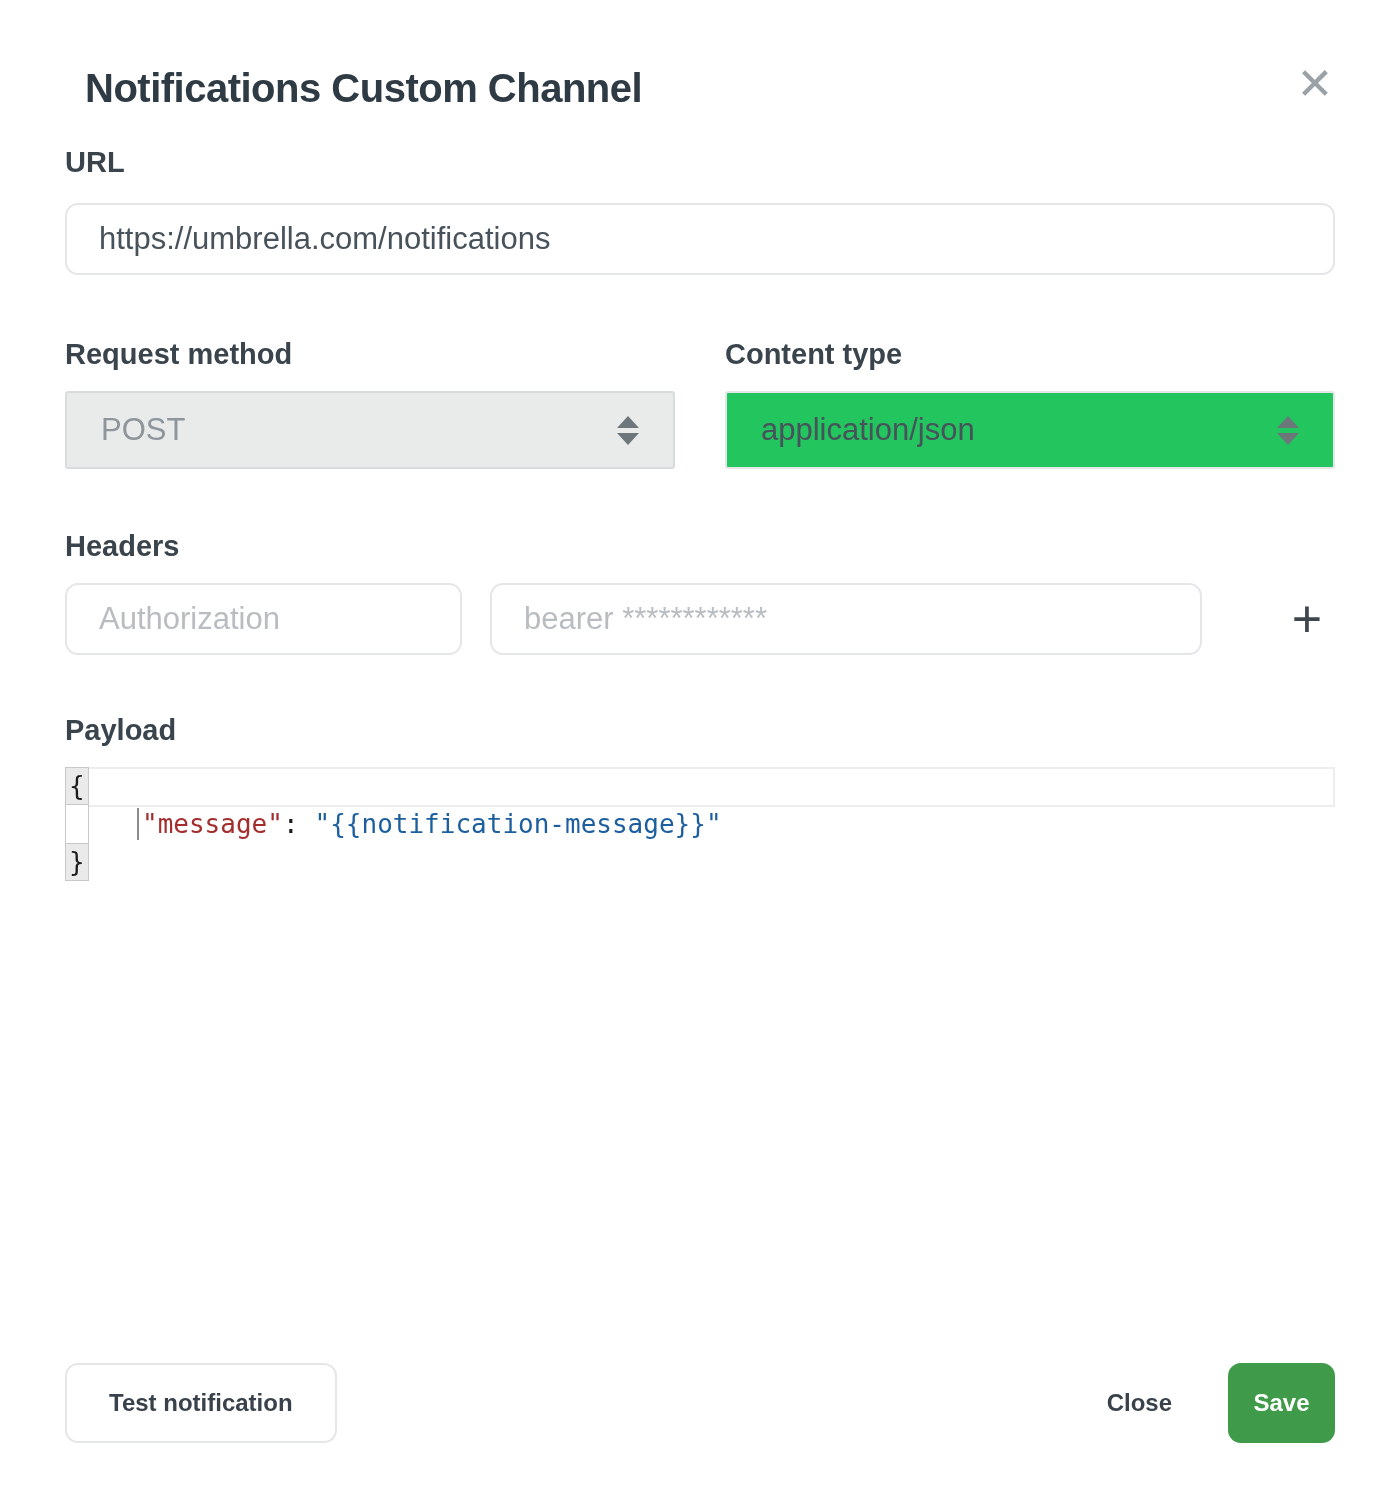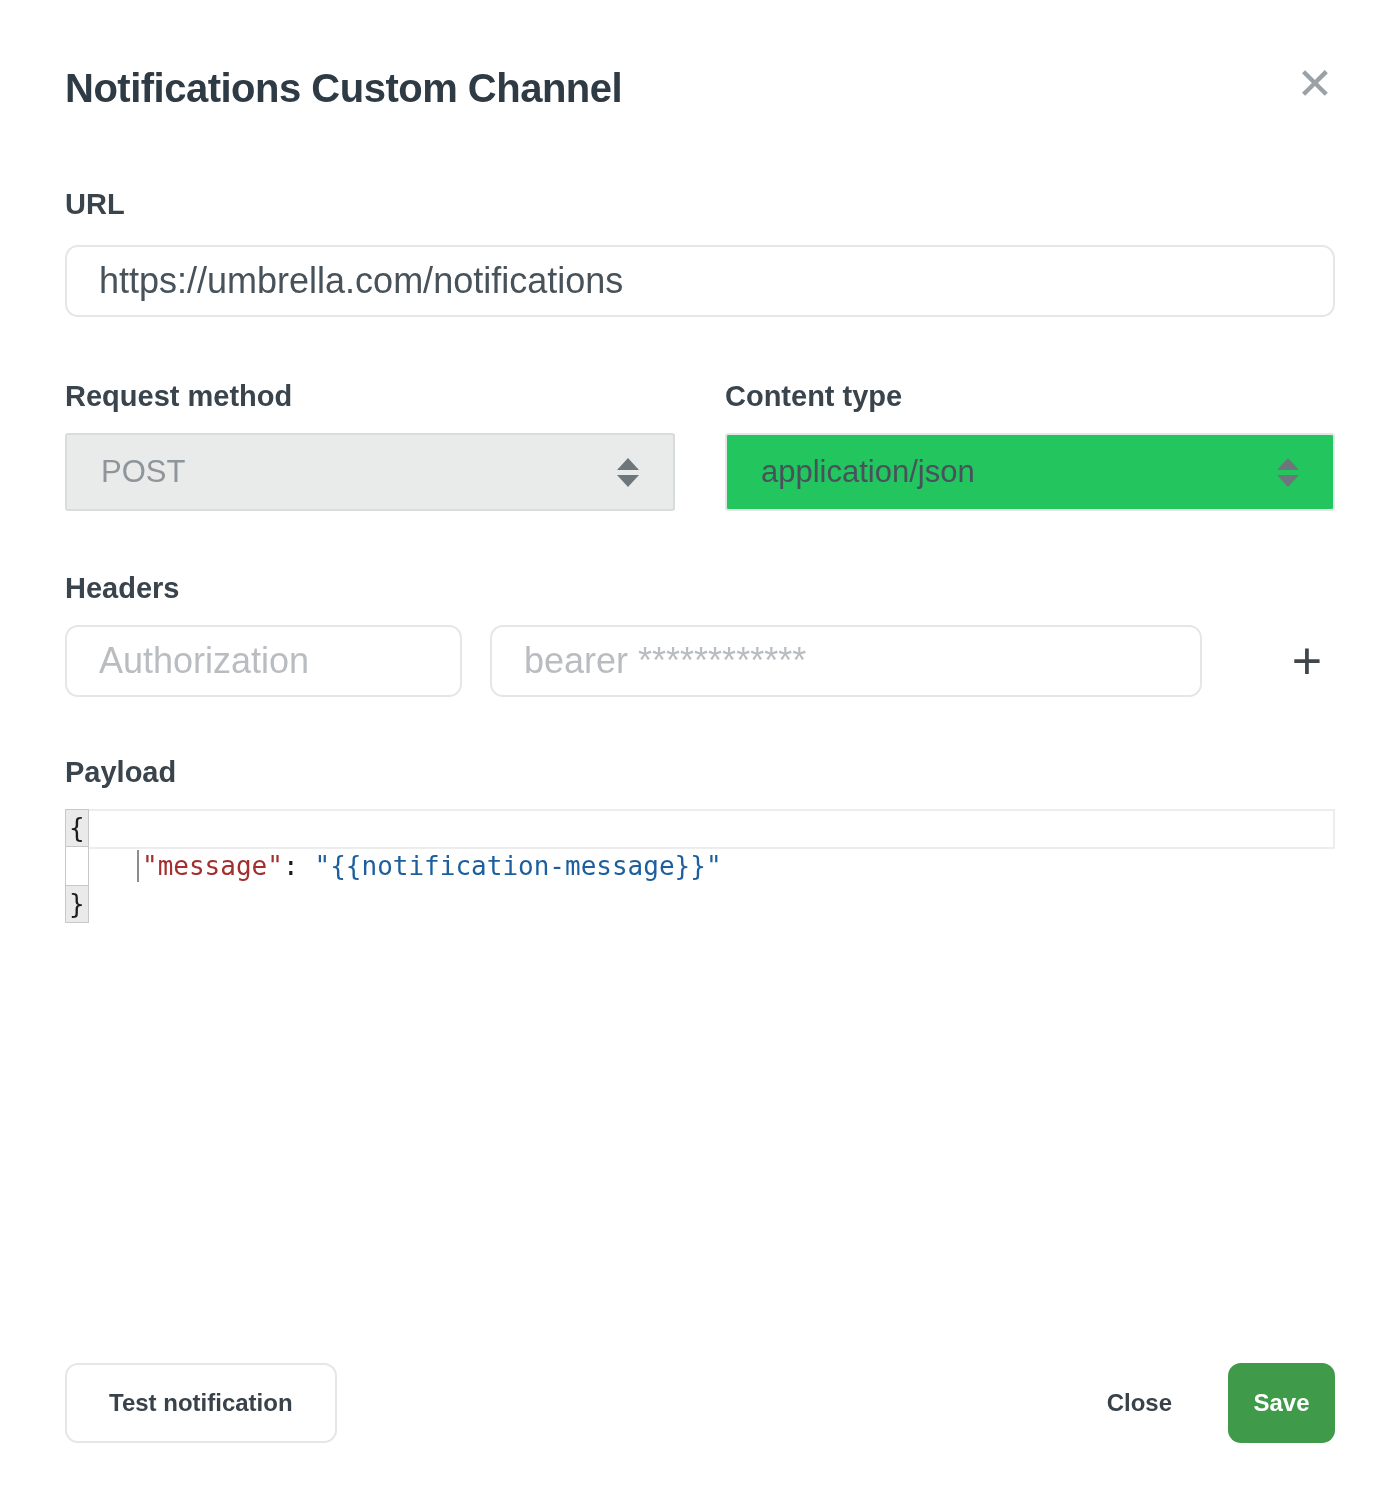--- a/index.html
+++ b/index.html
@@ -7,43 +7,43 @@
   body {
     position: relative;
     background: #ffffff;
     font-family: "Liberation Sans", sans-serif;
     color: #323d46;
     overflow: hidden;
   }
   .modal { position: relative; width: 100%; height: 100%; padding: 0 65px; }
 
   
-  .modal-header { padding-top: 66px; position: relative; }
+  .modal-header { padding-top: 66px; position: relative; margin-left: 20px; }
   .modal-title { font-size: 40px; font-weight: bold; color: #2f3b44; letter-spacing: -0.5px; }
   .close-btn {
     position: absolute; top: 60px; right: -4px;
     width: 48px; height: 48px;
     background: none; border: none; cursor: pointer;
     color: #9aa1a7; font-size: 44px; line-height: 44px; font-weight: 300;
     font-family: "DejaVu Sans", sans-serif;
   }
 
   
   .field-label { font-size: 29px; font-weight: bold; color: #3a444d; line-height: 34px; }
-  .lbl-url { margin-top: 76px; }
+  .lbl-url { margin-top: 34px; }
   .lbl-row { margin-bottom: 20px; }
   .lbl-headers { margin-top: 60px; }
   .lbl-payload { margin-top: 58px; }
 
   
   .text-input {
     display: block; width: 100%; height: 72px;
     border: 2px solid #e5e6e8; border-radius: 13px;
     font-family: "Liberation Sans", sans-serif;
-    font-size: 36px; color: #47525a;
+    font-size: 31px; color: #47525a;
     padding: 0 32px; background: #ffffff; outline: none;
   }
   .text-input::placeholder { color: #b9bdc1; opacity: 1; }
   .url-input { margin-top: 24px; }
 
   
   .two-col { display: flex; gap: 50px; margin-top: 62px; }
   .col { width: 610px; }
   .select-box {
     height: 78px; border-radius: 3px;

